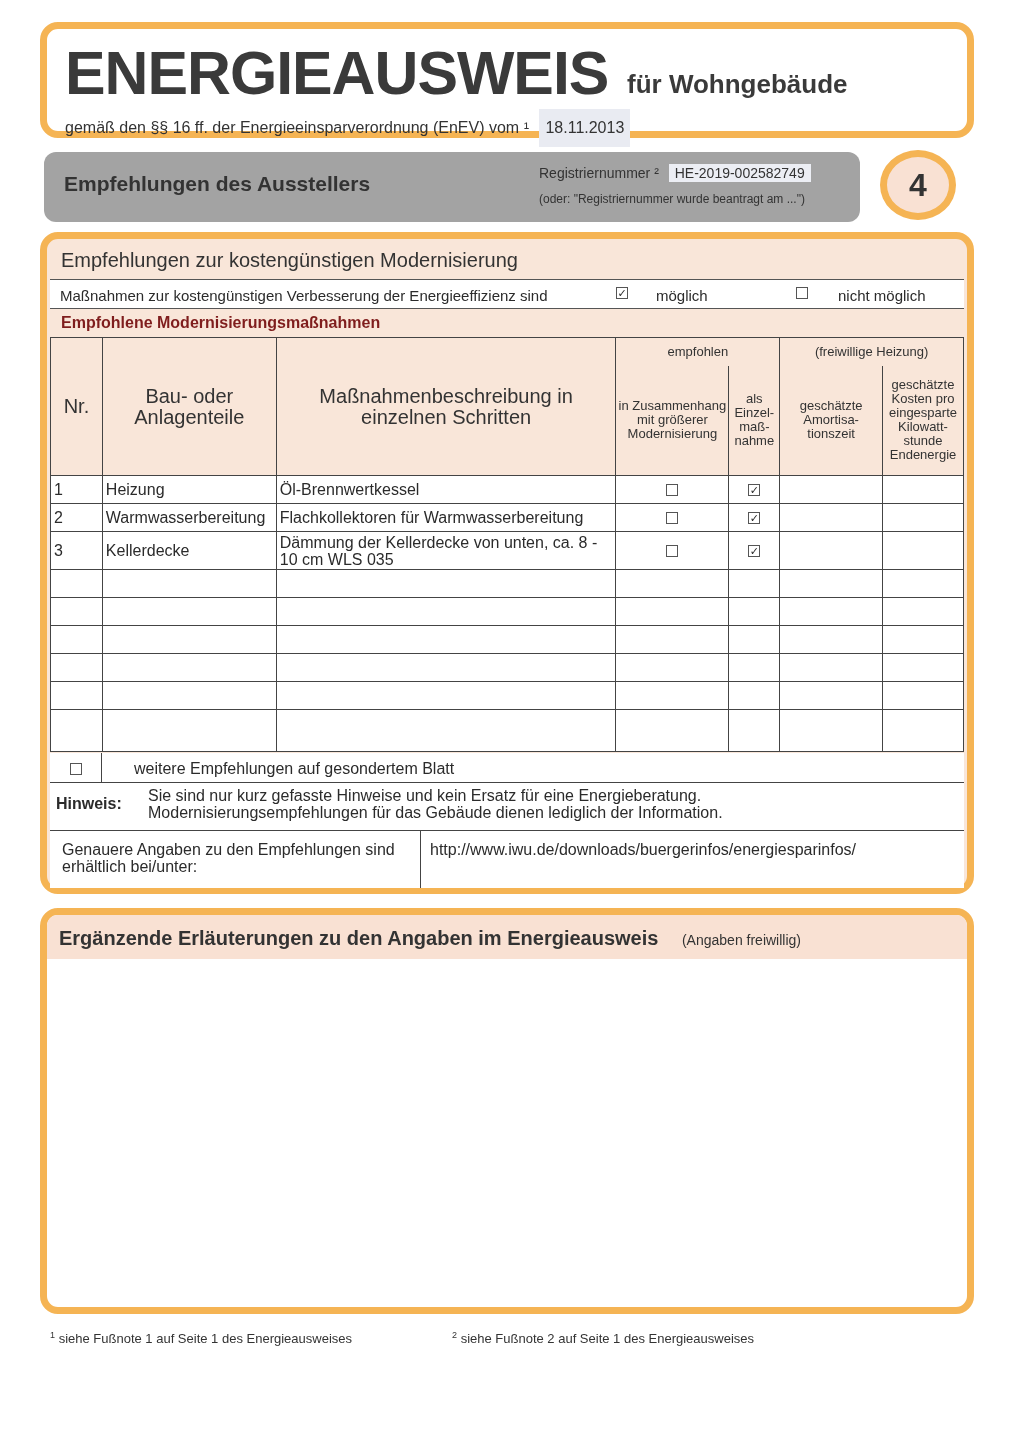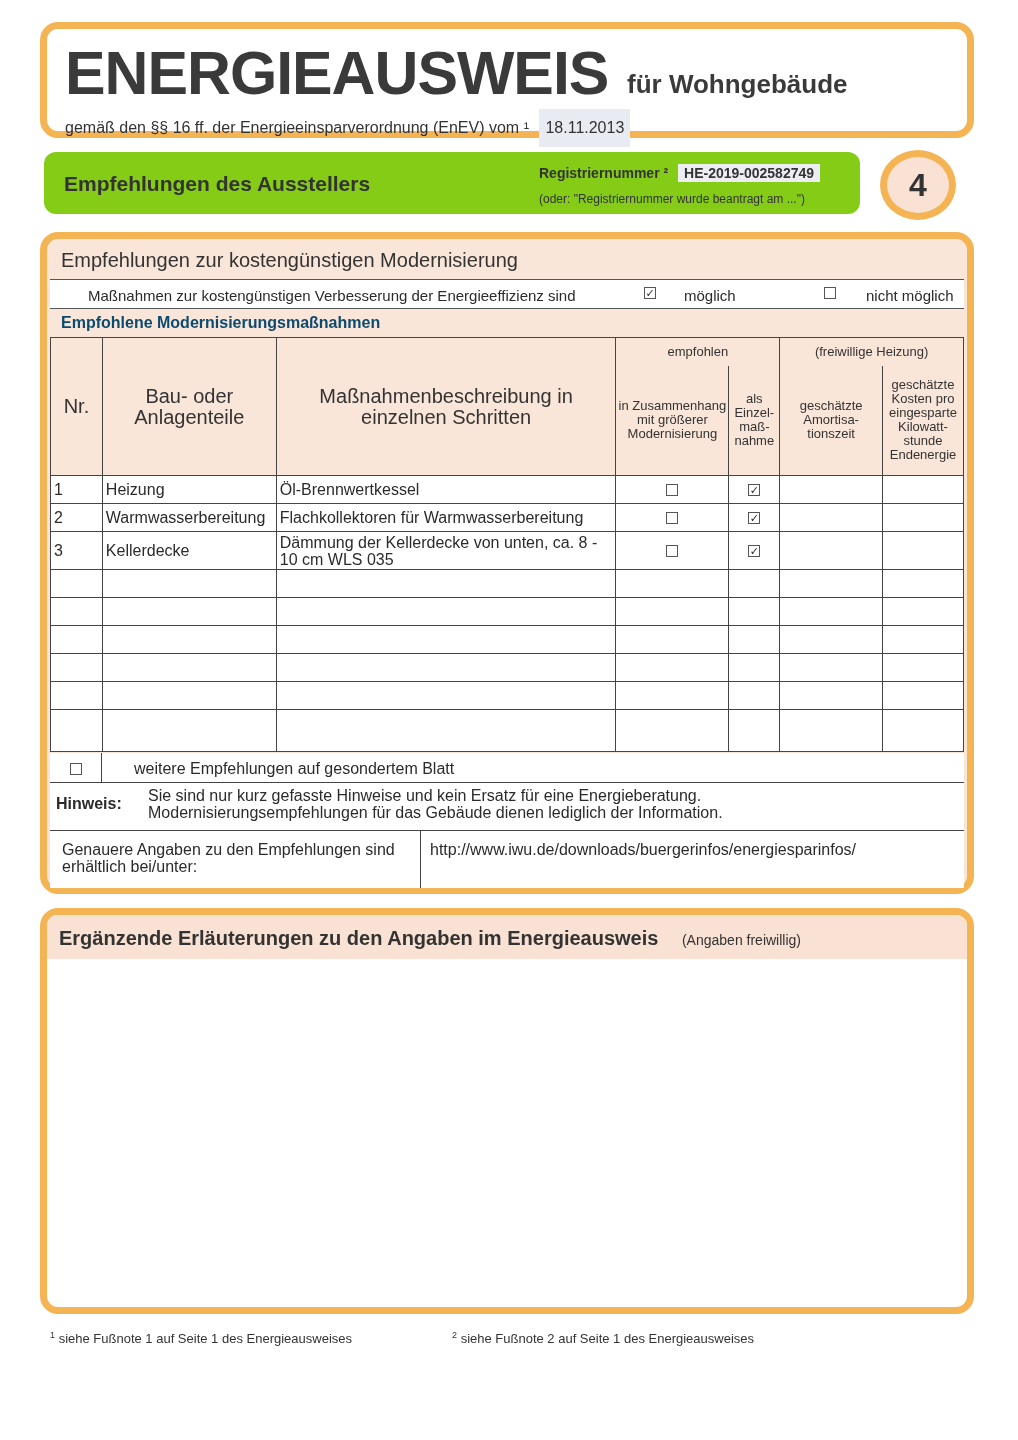--- a/index.html
+++ b/index.html
@@ -9,33 +9,33 @@
   .orange-frame { position: absolute; border: 7px solid #f5b454; border-radius: 18px; background: #fff; }
 
   
   #hdr { left: 40px; top: 22px; width: 934px; height: 116px; }
   #hdr .big { position: absolute; left: 18px; top: 8px; font-size: 62px; font-weight: bold; letter-spacing: -1px; color: #3a3a3a; transform: scaleX(0.98); transform-origin: left; }
   #hdr .sub { position: absolute; left: 580px; top: 40px; font-size: 26px; font-weight: bold; color: #3a3a3a; }
   #hdr .line { position: absolute; left: 18px; top: 80px; font-size: 16px; color: #333; }
   #hdr .date { display: inline-block; background: #e9ebf2; padding: 10px 6px; margin-left: 6px; font-size: 16px; }
 
   
-  #secbar { position: absolute; left: 44px; top: 152px; width: 816px; height: 62px; background: #84cc16; border-radius: 12px; }
+  #secbar { position: absolute; left: 44px; top: 152px; width: 816px; height: 70px; background: #a3a3a3; border-radius: 12px; }
   #secbar .title { position: absolute; left: 20px; top: 20px; font-size: 21px; font-weight: bold; color: #333; }
-  #secbar .reg { position: absolute; left: 495px; top: 12px; font-size: 14px; font-weight: bold; color: #333; }
+  #secbar .reg { position: absolute; left: 495px; top: 12px; font-size: 14px; font-weight: normal; color: #333; }
   #secbar .regval { display: inline-block; background: #eceef4; padding: 1px 6px; margin-left: 6px; }
   #secbar .regnote { position: absolute; left: 495px; top: 40px; font-size: 12px; color: #333; }
   #pagenum { position: absolute; left: 880px; top: 150px; width: 76px; height: 70px; border-radius: 50%; border: 7px solid #f5b454; background: #f9e1d3; text-align: center; line-height: 56px; font-size: 32px; font-weight: bold; color: #333; }
 
   
   #main { left: 40px; top: 232px; width: 934px; height: 662px; background: #f9e6d9; }
   .h2 { position: absolute; left: 14px; top: 10px; font-size: 20px; color: #333; }
   .possible-row { position: absolute; left: 3px; top: 40px; width: 914px; height: 30px; background: #fff; border-top: 1px solid #555; border-bottom: 1px solid #555; font-size: 15px; }
-  .possible-row span { position: absolute; top: 7px; margin-left: 28px; }
-  .subhead { position: absolute; left: 14px; top: 75px; font-size: 16px; font-weight: bold; color: #0c4a6e; }
+  .possible-row span { position: absolute; top: 7px; }
+  .subhead { position: absolute; left: 14px; top: 75px; font-size: 16px; font-weight: bold; color: #7f1d1d; }
 
   table.meas { position: absolute; left: 3px; top: 98px; width: 914px; border-collapse: collapse; font-size: 16px; }
   table.meas td, table.meas th { border: 1px solid #444; }
   table.meas th { background: #f9e6d9; font-weight: normal; color: #333; }
   table.meas td { background: #fff; height: 28px; padding: 0 3px; vertical-align: middle; }
   table.meas .c { text-align: center; }
   th.small { font-size: 13px; line-height: 14px; }
   .cb { display: inline-block; width: 12px; height: 12px; border: 1px solid #555; font-size: 11px; line-height: 10px; text-align: center; vertical-align: middle; }
 
   .more-row { position: absolute; left: 3px; top: 514px; width: 914px; height: 30px; background: #fff; border-bottom: 1px solid #444; font-size: 16px; }

